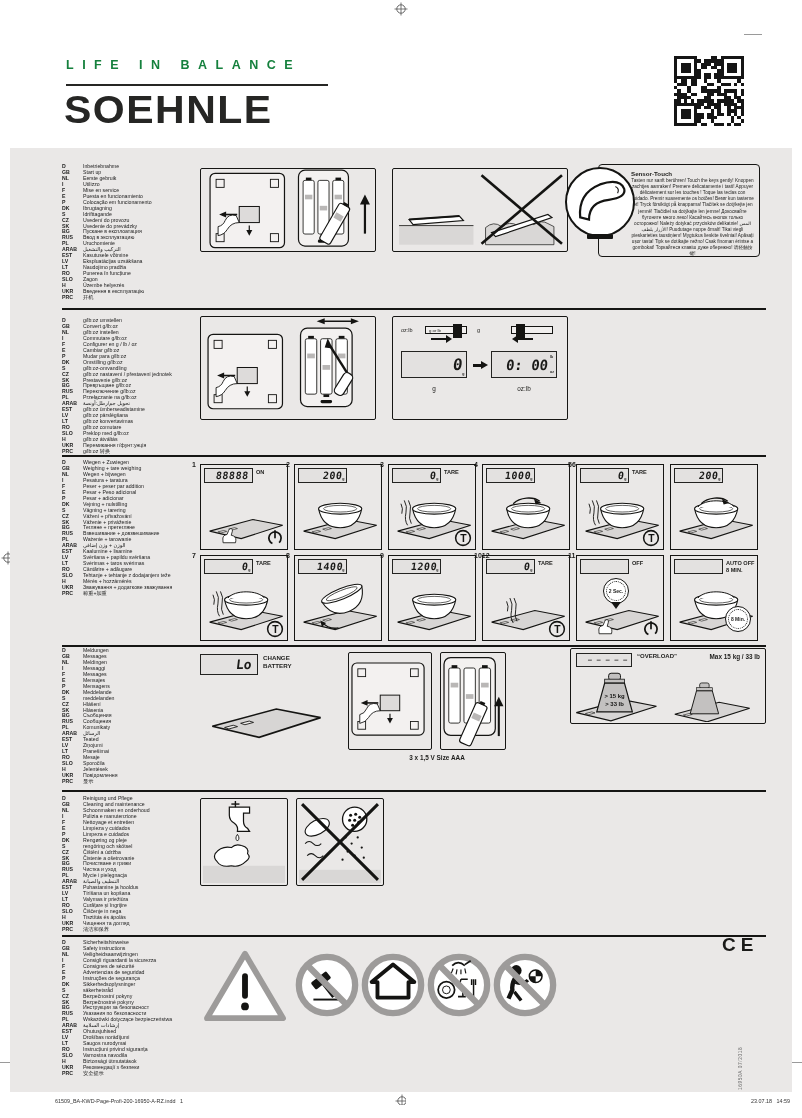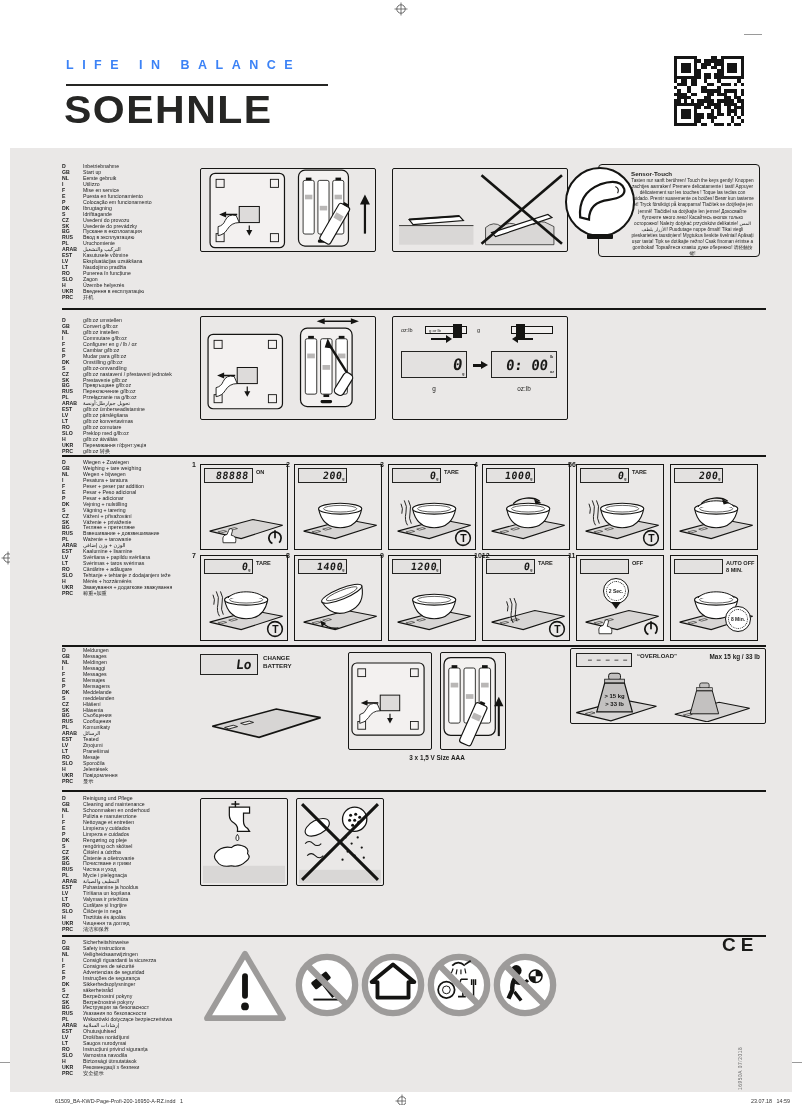--- a/index.html
+++ b/index.html
@@ -1,21 +1,21 @@
 <!DOCTYPE html>
 <html><head>
 <meta charset="utf-8">
 <style>
   html,body{margin:0;padding:0;background:#fff;}
   .page{position:relative;width:802px;height:1118px;background:#fff;overflow:hidden;
         font-family:"Liberation Sans",sans-serif;color:#1d1d1b;}
   .abs{position:absolute;}
   
   .tagline{position:absolute;left:66px;top:58px;font-size:12.5px;font-weight:bold;
-           letter-spacing:8.5px;color:#3b82f6;white-space:nowrap;}
+           letter-spacing:8.5px;color:#15803d;white-space:nowrap;}
   .brand-rule{position:absolute;left:66px;top:84px;width:262px;height:2.4px;background:#262624;}
   .logo{position:absolute;left:64px;top:87px;font-size:41px;font-weight:bold;letter-spacing:1.5px;
         color:#262624;transform:scaleY(.95);}
   .qr{position:absolute;left:672px;top:54px;width:74px;height:74px;background:#fff;
       display:grid;grid-template-columns:repeat(21,1fr);grid-template-rows:repeat(21,1fr);padding:2px;box-sizing:border-box;}
   .qc{width:100%;height:100%;}
   .qc.d{background:#151515;}
   
   .sheet{position:absolute;left:10px;top:148px;width:782px;height:944px;background:#eae8e7;}
   .divider{position:absolute;left:52px;width:704px;height:1.6px;background:#161614;}

